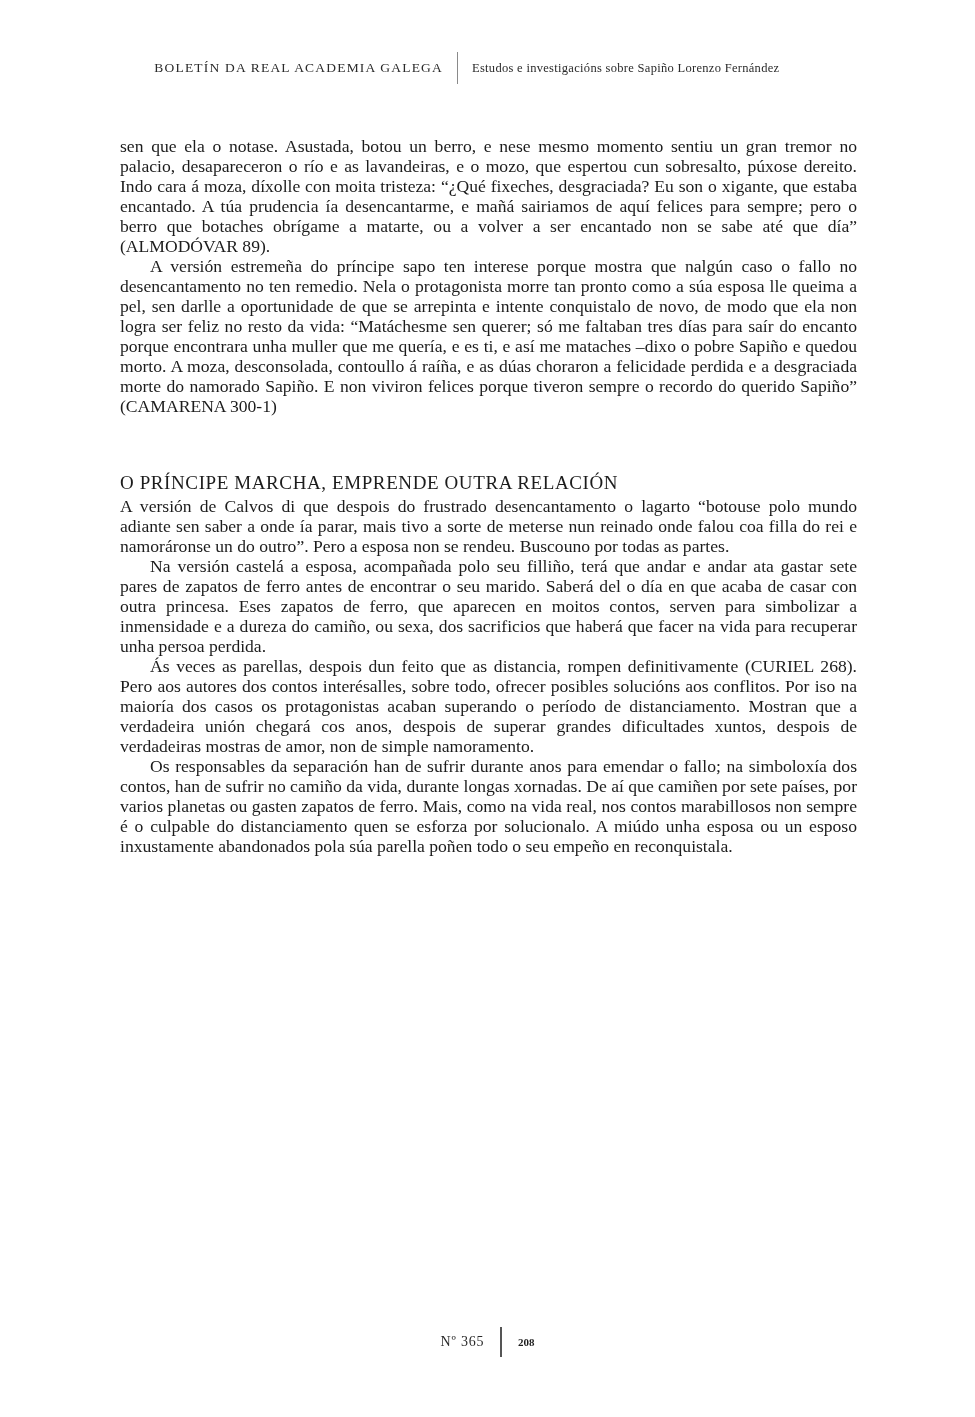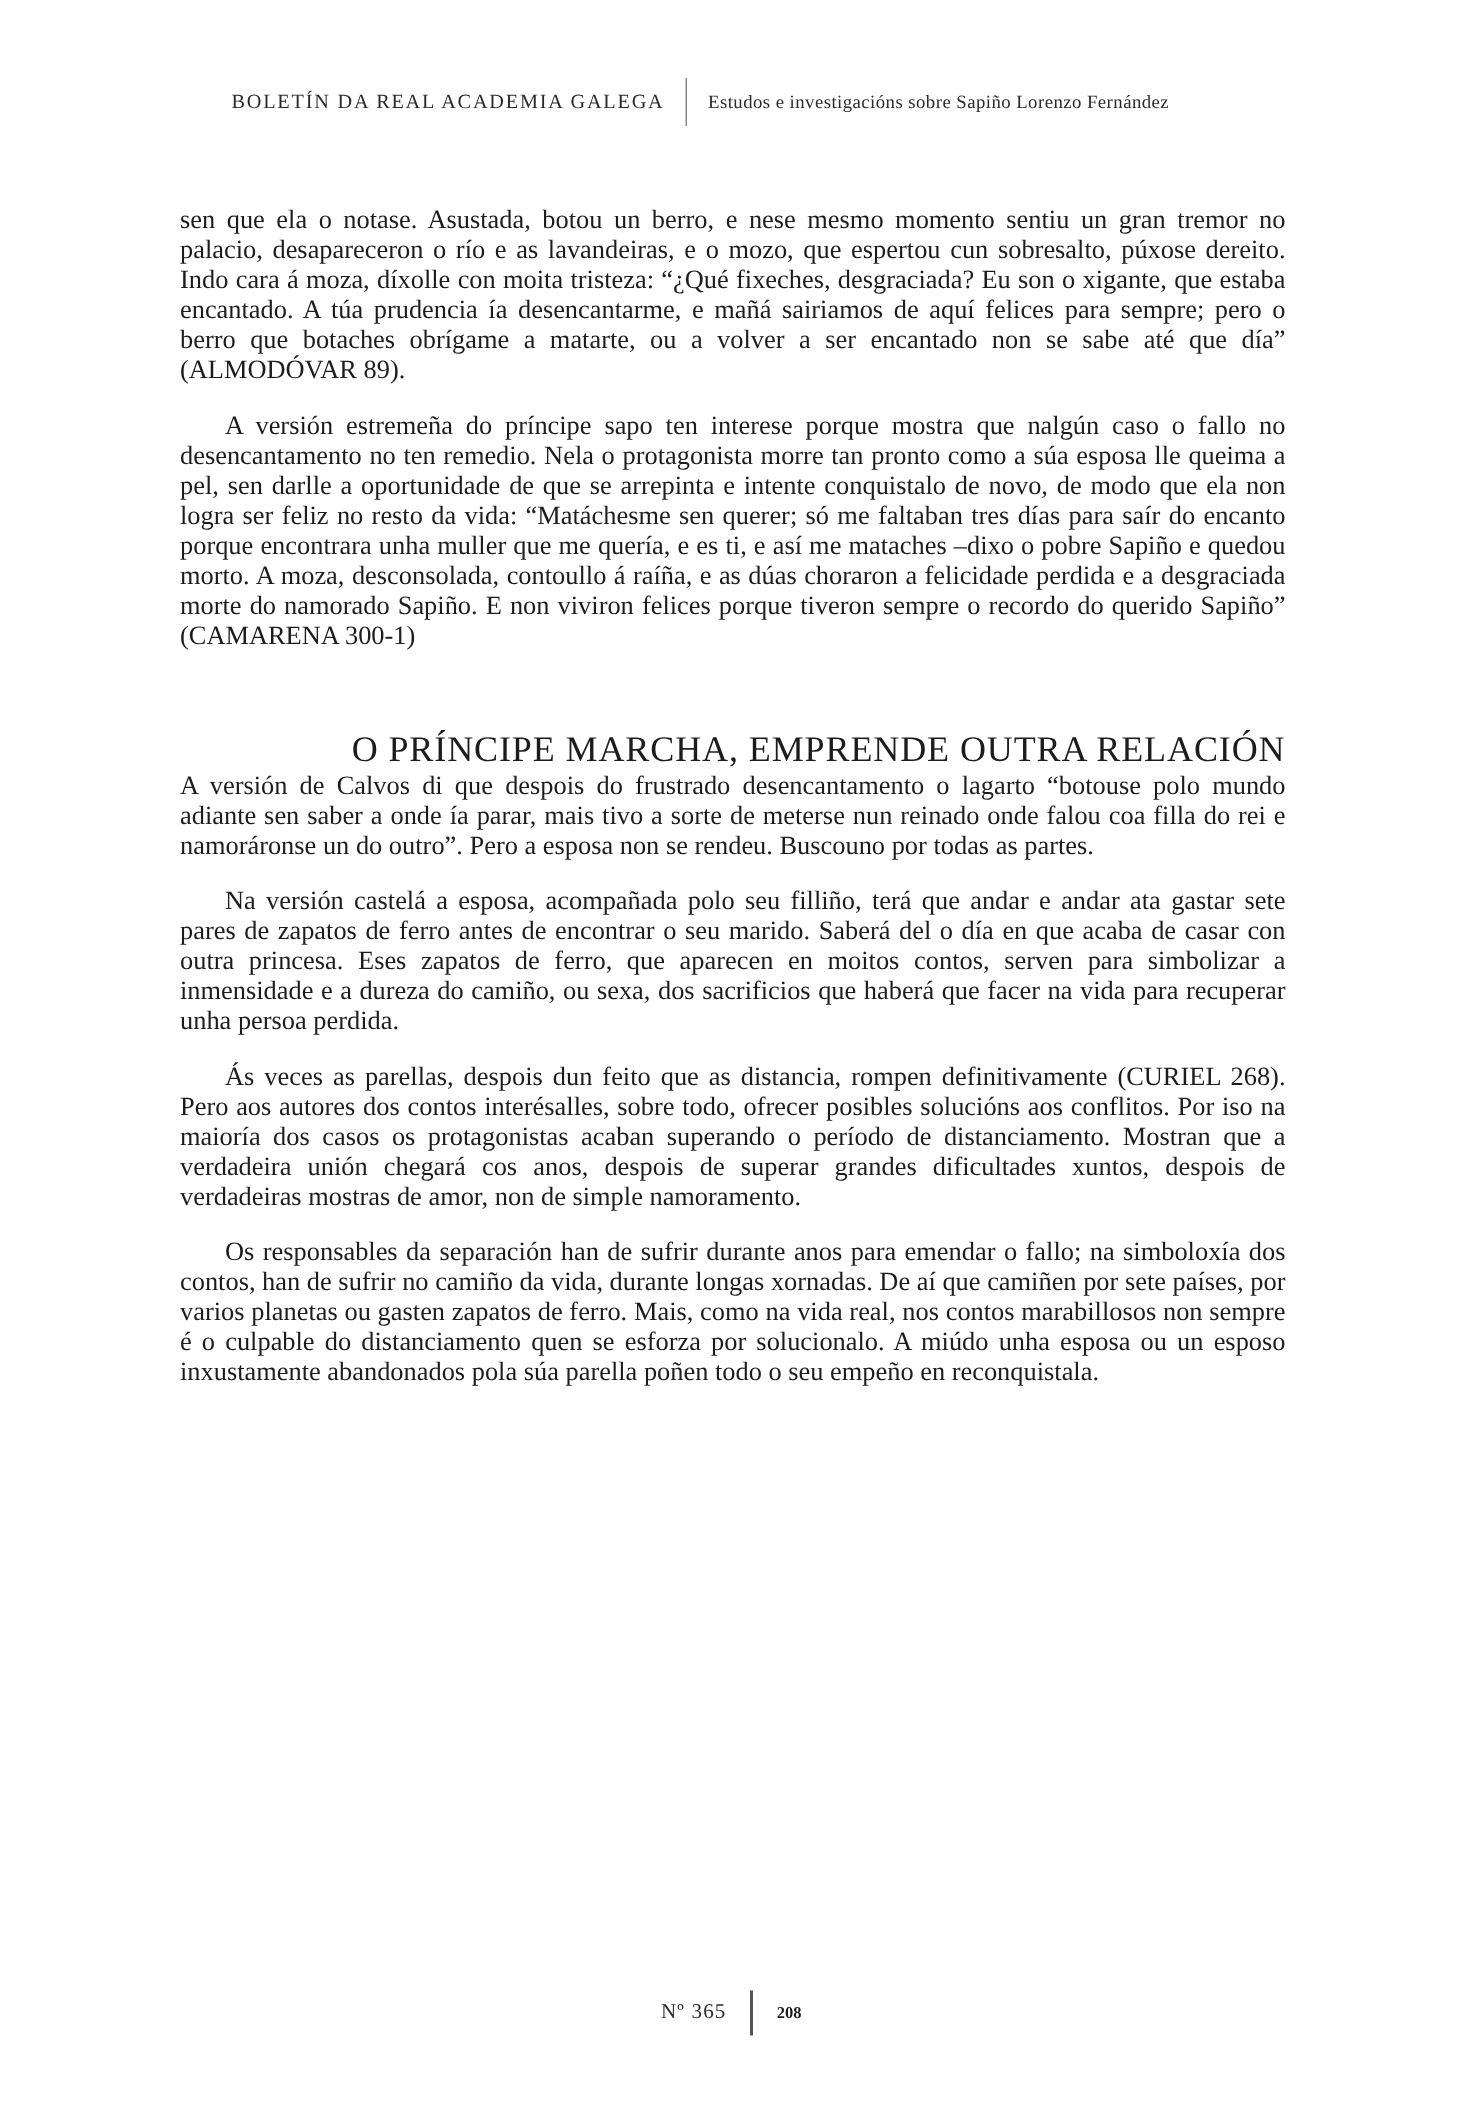--- a/index.html
+++ b/index.html
@@ -60,30 +60,29 @@
     font-size: 17.6px;
     line-height: 20px;
     text-align: justify;
     color: #1c1c1c;
   }
   .para {
     margin: 0;
   }
   .para.indent {
     text-indent: 30px;
-    margin-top: 17px;
   }
   .section-heading {
     margin: 0;
     padding-top: 57px;
     padding-bottom: 3px;
-    font-size: 24px;
+    font-size: 19px;
     font-weight: normal;
     letter-spacing: 0.6px;
-    text-align: right;
+    text-align: left;
     color: #1c1c1c;
   }
 
   
   .footer {
     position: absolute;
     top: 1327px;
     left: 0;
     width: 100%;
     display: flex;

